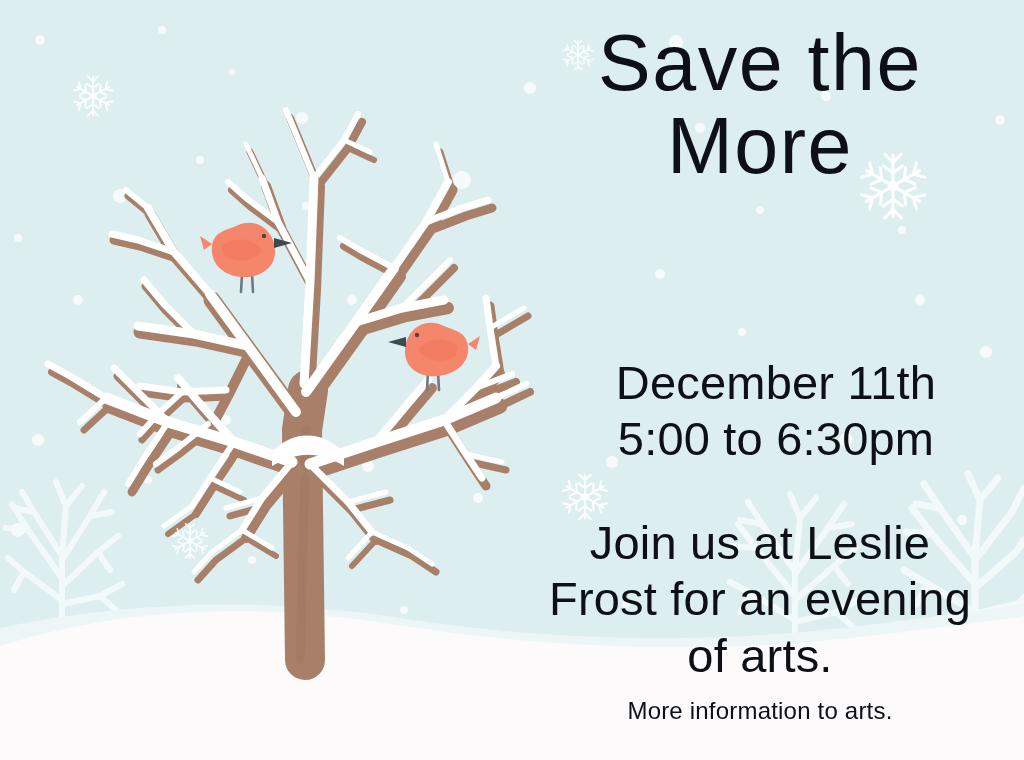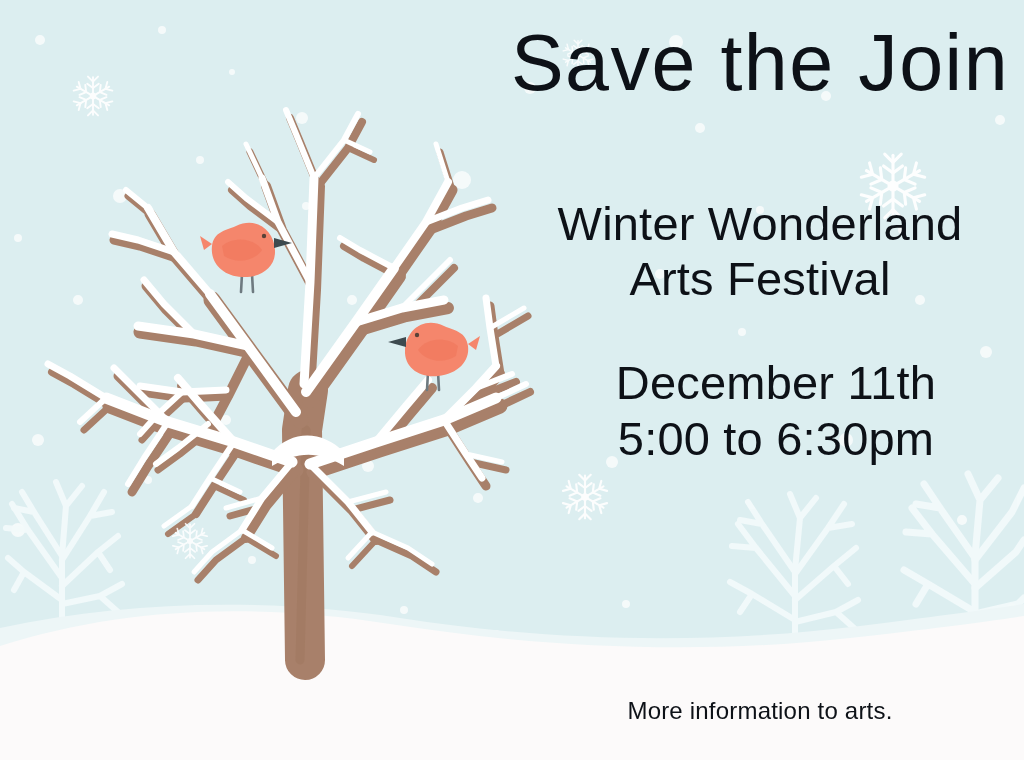--- a/index.html
+++ b/index.html
@@ -349,25 +349,26 @@
     <g transform="translate(585,497) scale(0.82)" opacity="0.92">
         <use href="#flake"></use>
       </g>
     <g transform="translate(190,541) scale(0.64)" opacity="0.88">
         <use href="#flake"></use>
       </g>
   </svg>
 
   <div id="text-column">
 
-    <div id="title" class="txt">Save the Join</div>
-
-    <div id="event-name" class="txt">Winter Wonderland
-Arts Festival</div>
+    <div id="title" class="txt">Save the More</div>
+
 
     <div id="datetime" class="txt">December 11th
 5:00 to 6:30pm</div>
 
+    <div id="invitation" class="txt">Join us at Leslie
+Frost for an evening
+of arts.</div>
 
     <div id="footnote" class="txt">More information to arts.</div>
   </div>
 
 </div>
 
 </body></html>

